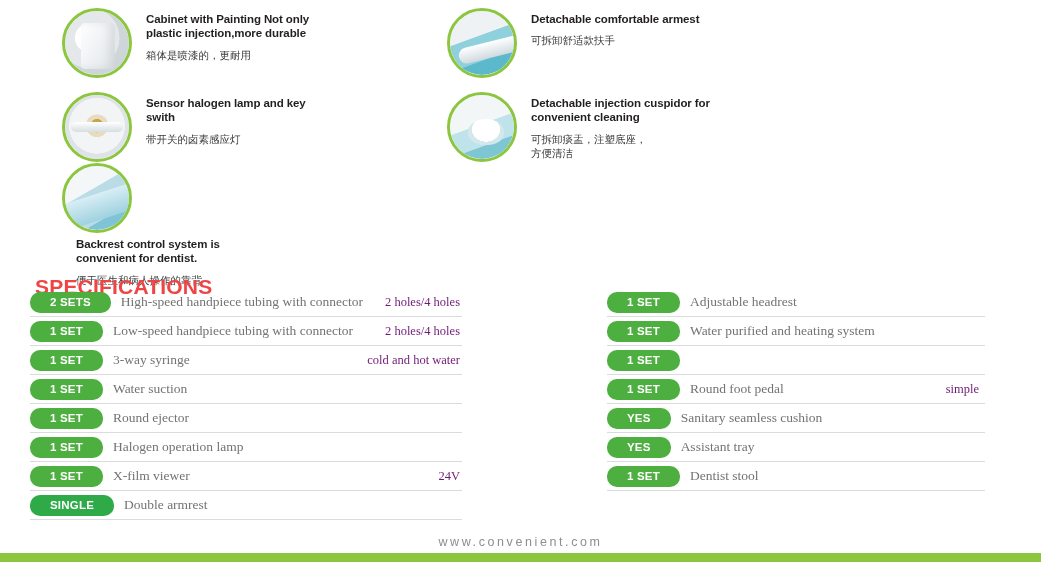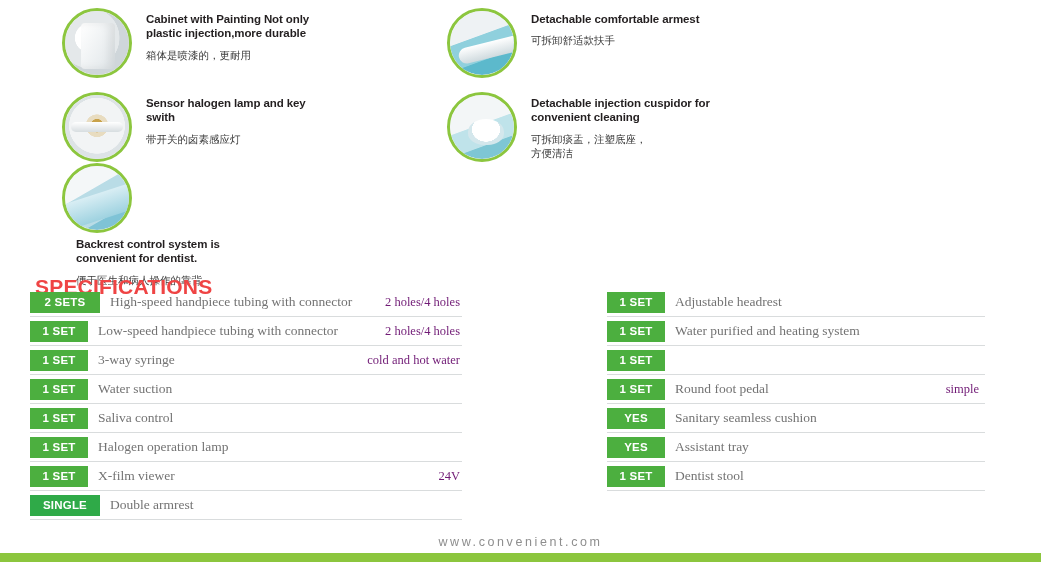--- a/index.html
+++ b/index.html
@@ -129,22 +129,23 @@
     flex: 0 0 auto;
     min-width: 58px;
     height: 21px;
     background: #4caf3f;
     color: #ffffff;
     font-size: 11.5px;
     font-weight: bold;
     display: flex;
     align-items: center;
     justify-content: center;
-    padding: 0 6px;
+    padding: 0 20px;
     letter-spacing: 0.2px;
+    border-radius: 10px;
   }
   .tag.wide { min-width: 70px; }
   .tag.dark { background: #2faa48; }
   .spec-name {
     margin-left: 10px;
     font-family: "Liberation Serif", serif;
     font-size: 13.5px;
     color: #737373;
     white-space: nowrap;
   }
@@ -254,21 +255,21 @@
       <span class="spec-name">3-way syringe</span>
       <span class="spec-note">cold and hot water</span>
     </div>
     <div class="spec-row">
       <span class="tag">1 SET</span>
       <span class="spec-name">Water suction</span>
       <span class="spec-note"></span>
     </div>
     <div class="spec-row">
       <span class="tag">1 SET</span>
-      <span class="spec-name">Saliva control</span>
+      <span class="spec-name">Round ejector</span>
       <span class="spec-note"></span>
     </div>
     <div class="spec-row">
       <span class="tag">1 SET</span>
       <span class="spec-name">Halogen operation lamp</span>
       <span class="spec-note"></span>
     </div>
     <div class="spec-row">
       <span class="tag">1 SET</span>
       <span class="spec-name">X-film viewer</span>

